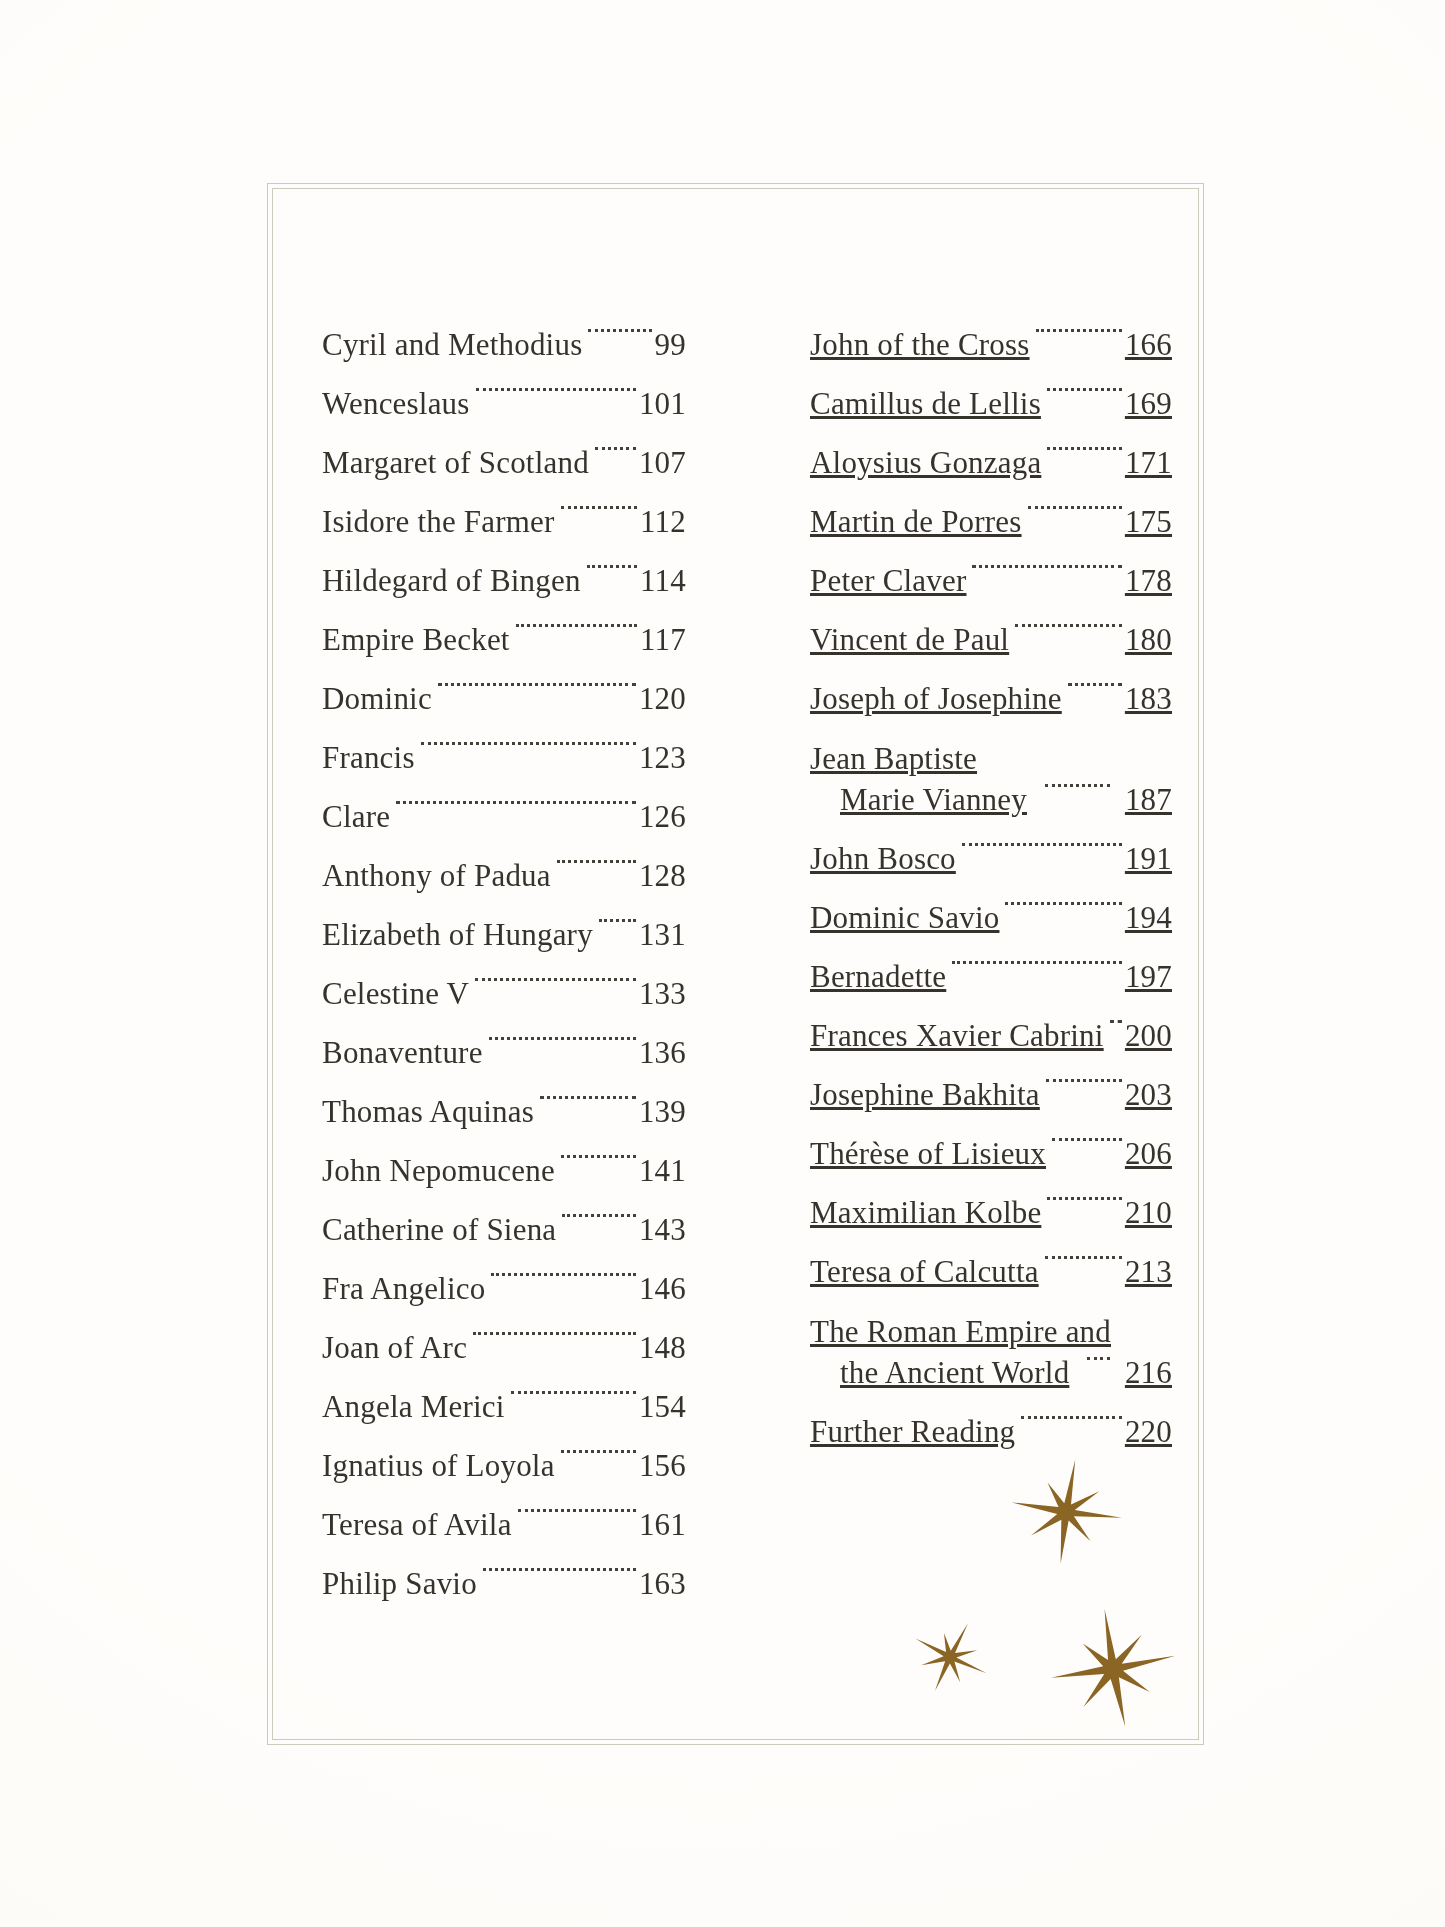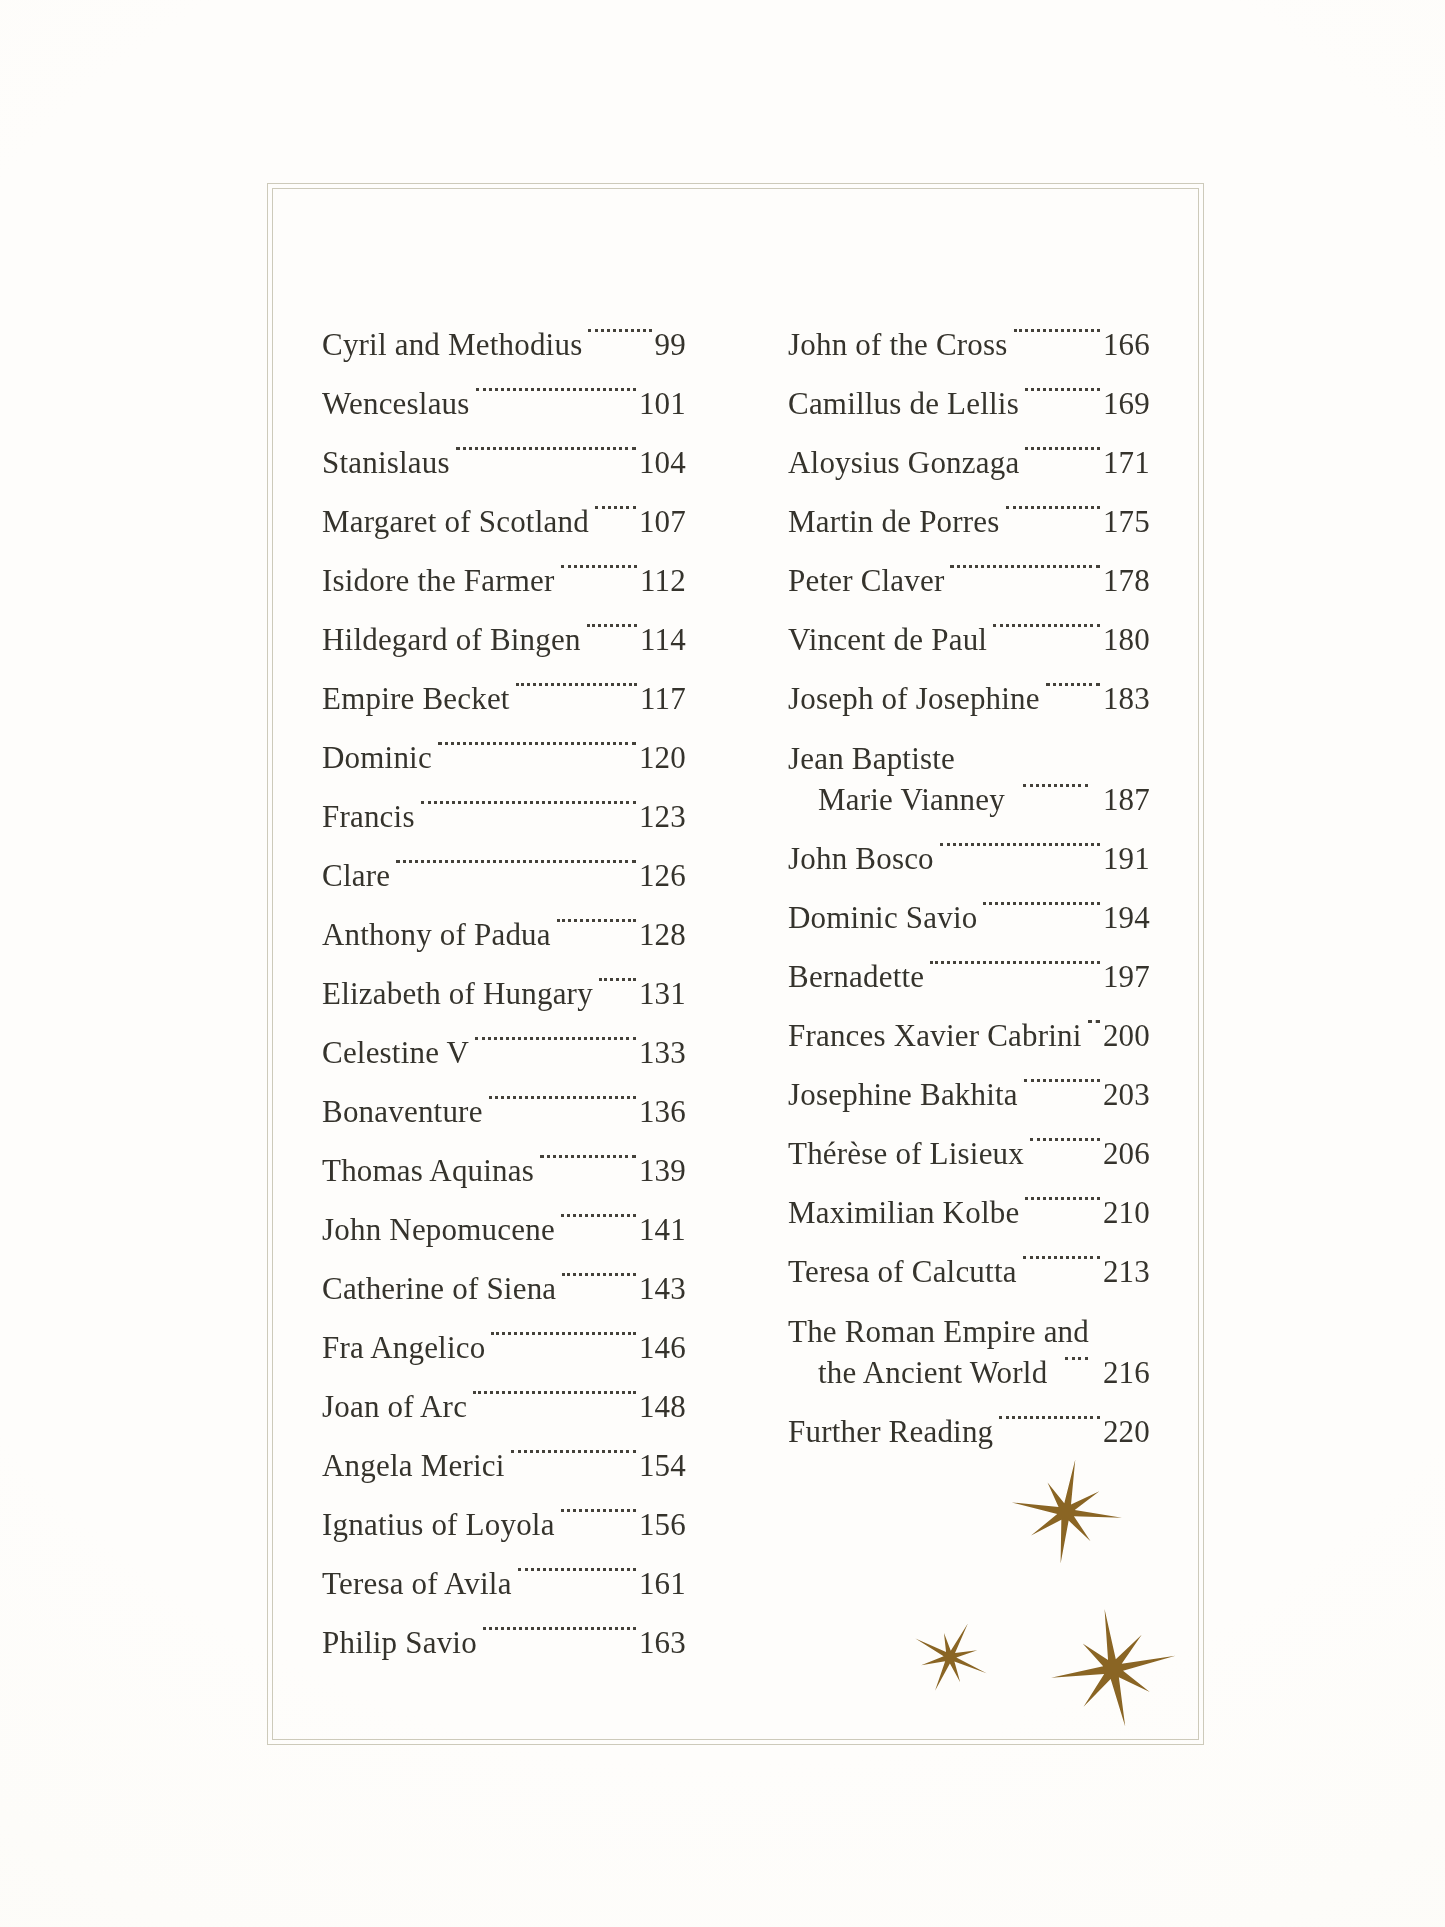--- a/index.html
+++ b/index.html
@@ -35,21 +35,21 @@
     border: 1.3px solid var(--frame-color);
   }
   .col {
     position: absolute;
     top: 301px;
     color: var(--text-color);
     font-size: 31px;
     letter-spacing: 0.2px;
   }
   .col-left  { left: 322px; width: 364px; }
-  .col-right { left: 788px; width: 362px; }
+  .col-right { left: 810px; width: 362px; text-decoration: underline; }
   .entry {
     display: flex;
     flex-direction: column;
     justify-content: flex-end;
   }
   .entry.single { height: 59px; }
   .entry.double { height: 101px; }
   .row {
     display: flex;
     align-items: flex-start;
@@ -91,28 +91,20 @@
           <span class="leader"></span>
           <span class="num">99</span>
         </div>
 
       </div>
       <div class="entry single">
         <div class="row line1">
           <span class="name">Wenceslaus</span>
           <span class="leader"></span>
           <span class="num">101</span>
-        </div>
-
-      </div>
-      <div class="entry single">
-        <div class="row line1">
-          <span class="name">Stanislaus</span>
-          <span class="leader"></span>
-          <span class="num">104</span>
         </div>
 
       </div>
       <div class="entry single">
         <div class="row line1">
           <span class="name">Margaret of Scotland</span>
           <span class="leader"></span>
           <span class="num">107</span>
         </div>
 

